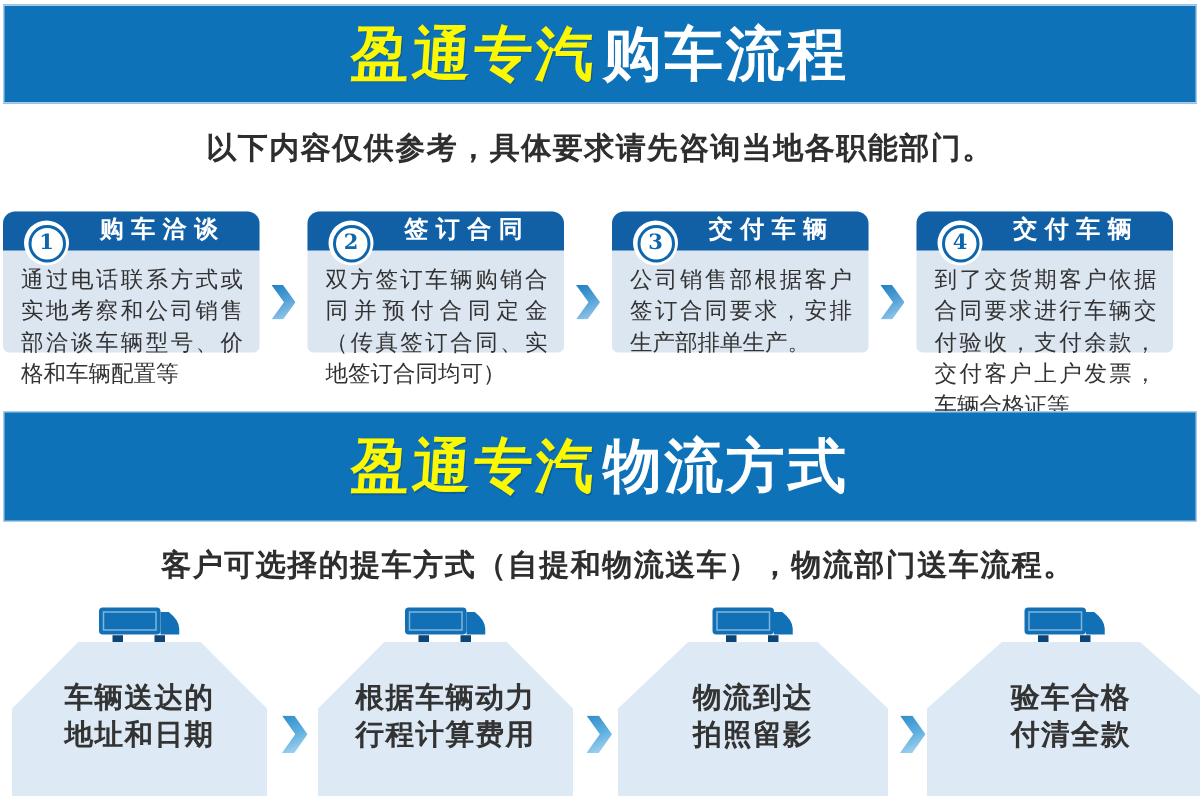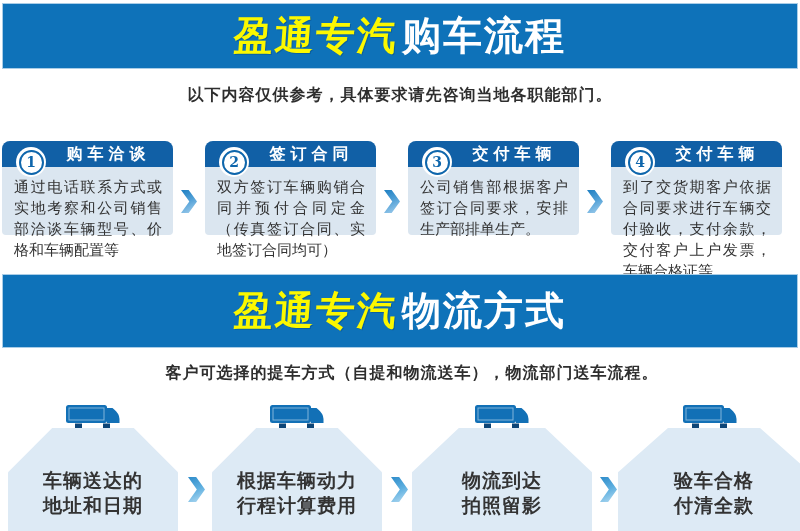--- a/index.html
+++ b/index.html
@@ -21,21 +21,21 @@
     color:#fbf800; font-weight:bold; font-size:39px; letter-spacing:2px;
     display:inline-block; transform:skewX(-4deg); text-shadow:1px 1px 0 rgba(0,40,80,.25);
   }
   .banner .btitle {
     color:#ffffff; font-weight:bold; font-size:39px; letter-spacing:2px; margin-left:4px;
   }
 
   
   .note {
     position:absolute; left:0; right:0; text-align:center;
-    color:#2e2e2e; font-size:16px; font-weight:bold; letter-spacing:1px;
+    color:#2e2e2e; font-size:20px; font-weight:bold; letter-spacing:1px;
   }
   .note-purchase { top:85px; }
   .note-logistics { top:363px;margin-left:24px; }
 
   
   .card {
     position:absolute; top:141px; width:171px; height:94px;
     background:#dbe6f0; border-radius:8px 8px 4px 4px;
   }
   .card-header {
@@ -76,21 +76,21 @@
 
   
   .lshape {
     position:absolute; top:428px; height:103px; background:#ddeaf5;
     clip-path:polygon(0 100%, 0 43%, 26% 0, 74% 0, 100% 43%, 100% 100%);
     text-align:center;
   }
   .lshape .lline {
     font-size:19px; line-height:25px; font-weight:bold; color:#333333; letter-spacing:1px;
   }
-  .lshape .first { margin-top:40px; }
+  .lshape .first { margin-top:25px; }
   .truck { position:absolute; top:404px; width:56px; height:27px; }
 
 </style>
 </head>
 <body>
 
 <div class="page">
 
   <div class="banner banner-purchase">
     <span class="brand">盈通专汽</span>

